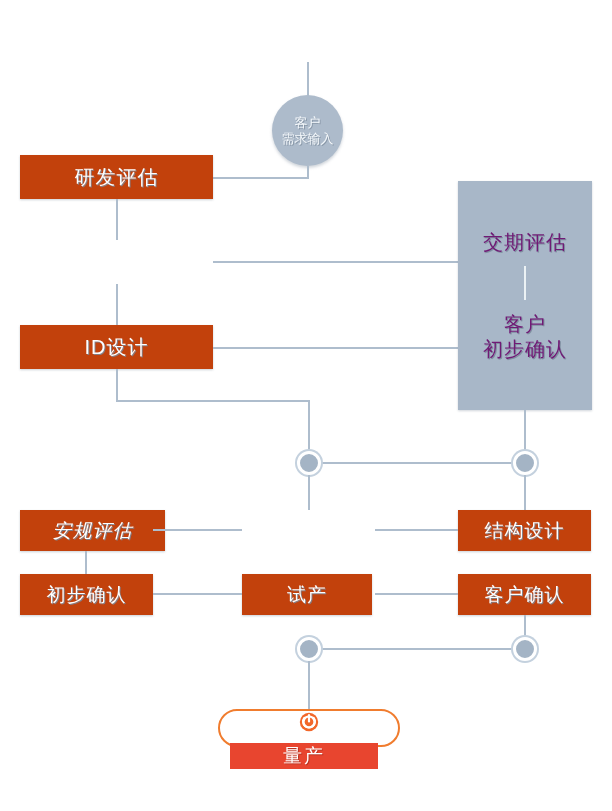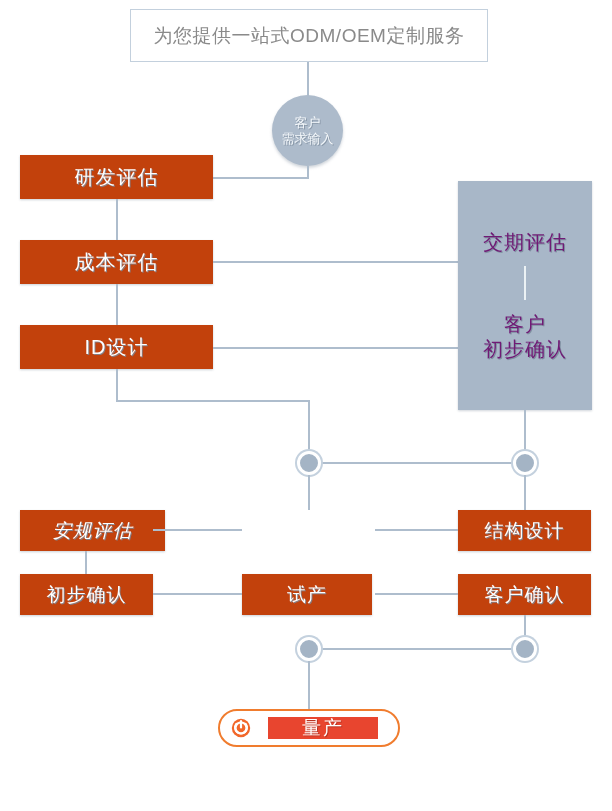--- a/index.html
+++ b/index.html
@@ -83,21 +83,22 @@
 
   
   .pill{
     position:absolute;
     box-sizing:border-box;
     border:2px solid #f07c2e;
     border-radius:24px;
     background:#ffffff;
     display:flex;align-items:center;
     padding:0 10px;
-    gap:16px;
+    gap:4px;
+    flex-direction:column;
   }
   .pwr{
     width:22px;height:22px;flex:0 0 22px;position:relative;
   }
   .redbox{
     flex:1 1 auto;
     align-self:stretch;
     margin:6px 10px 6px 0;
     background:#e8452f;
     display:flex;align-items:center;justify-content:center;
@@ -105,41 +106,35 @@
     letter-spacing:2px;
     text-shadow:1px 1px 0 rgba(150,40,26,0.6);
     white-space:nowrap;
   }
 </style>
 </head>
 <body>
 
 <div id="stage">
 
-  <div class="banner" style="left:130px;top:9px;width:358px;height:53px;font-size:19px;">
-    <span>为您提供一站式ODM/OEM定制服务</span>
-  </div>
 
   <div class="ln lnv" style="left:307px;top:62px;height:34px;"></div>
 
   <div class="circnode" style="left:272px;top:95px;width:71px;height:71px;font-size:13px;">
     <span>客户</span>
     <span>需求输入</span>
   </div>
 
   <div class="ln lnv" style="left:307px;top:166px;height:13px;"></div>
   <div class="ln lnh" style="left:213px;top:177px;width:96px;"></div>
 
   <div class="box" style="left:20px;top:155px;width:193px;height:44px;font-size:20px;">
     <span>研发评估</span>
   </div>
 
-  <div class="box" style="left:20px;top:240px;width:193px;height:44px;font-size:20px;">
-    <span>成本评估</span>
-  </div>
 
   <div class="box" style="left:20px;top:325px;width:193px;height:44px;font-size:20px;">
     <span>ID设计</span>
   </div>
 
   <div class="ln lnv" style="left:116px;top:199px;height:41px;"></div>
   <div class="ln lnv" style="left:116px;top:284px;height:41px;"></div>
 
   <div class="ln lnh" style="left:213px;top:261px;width:247px;"></div>
   <div class="ln lnh" style="left:213px;top:347px;width:247px;"></div>

